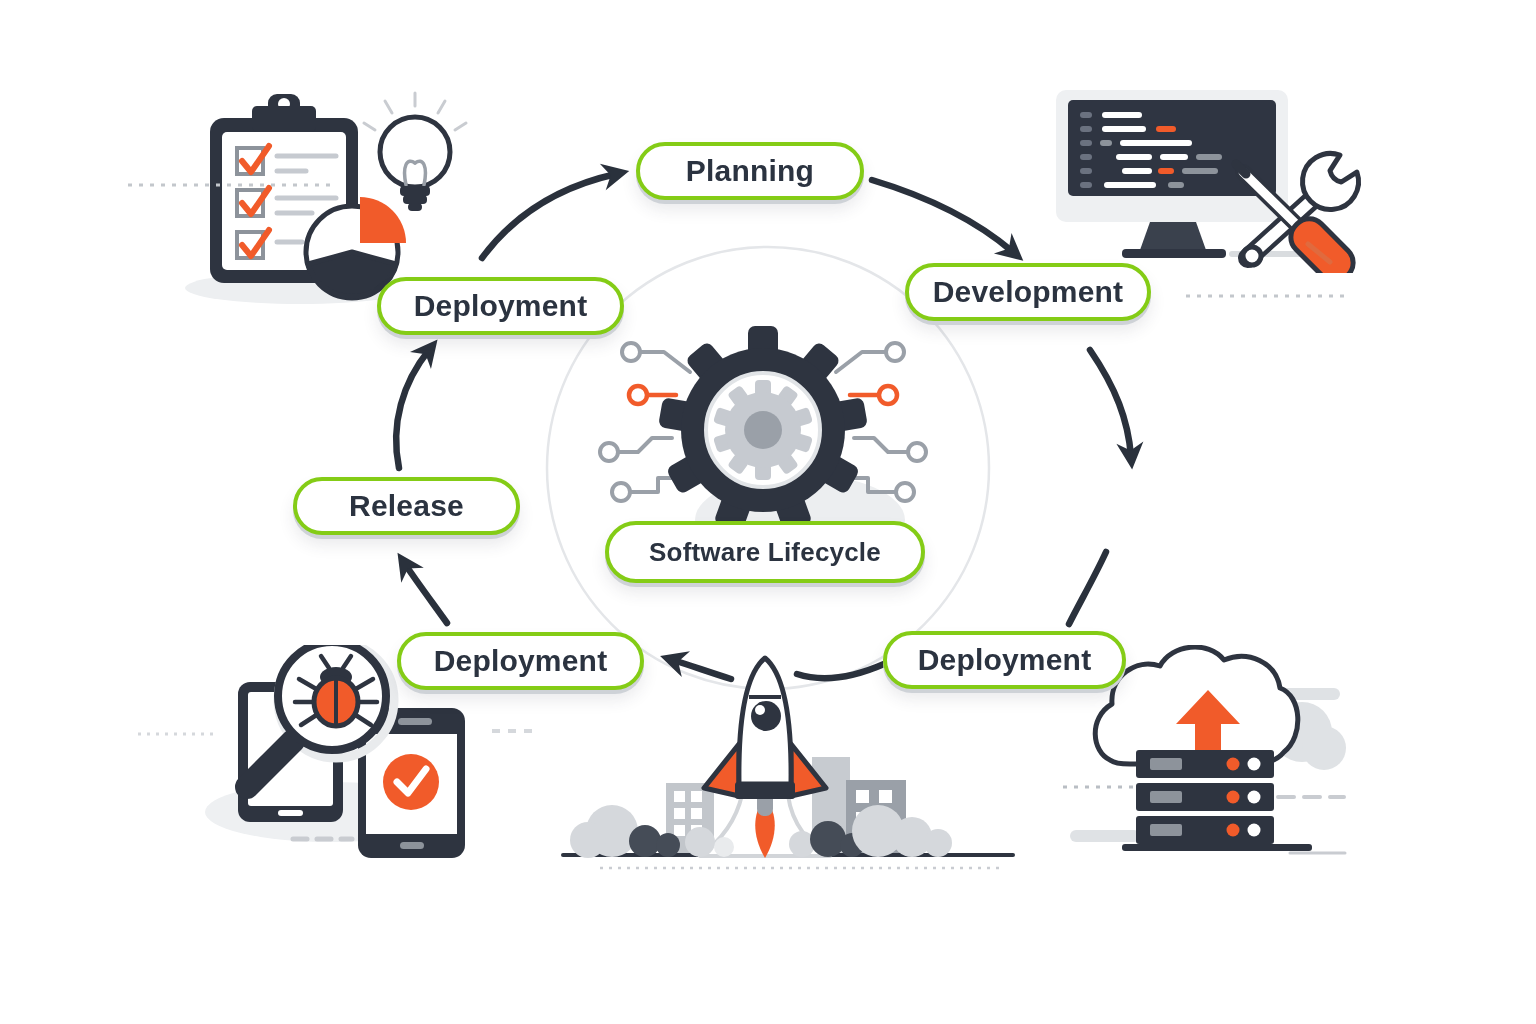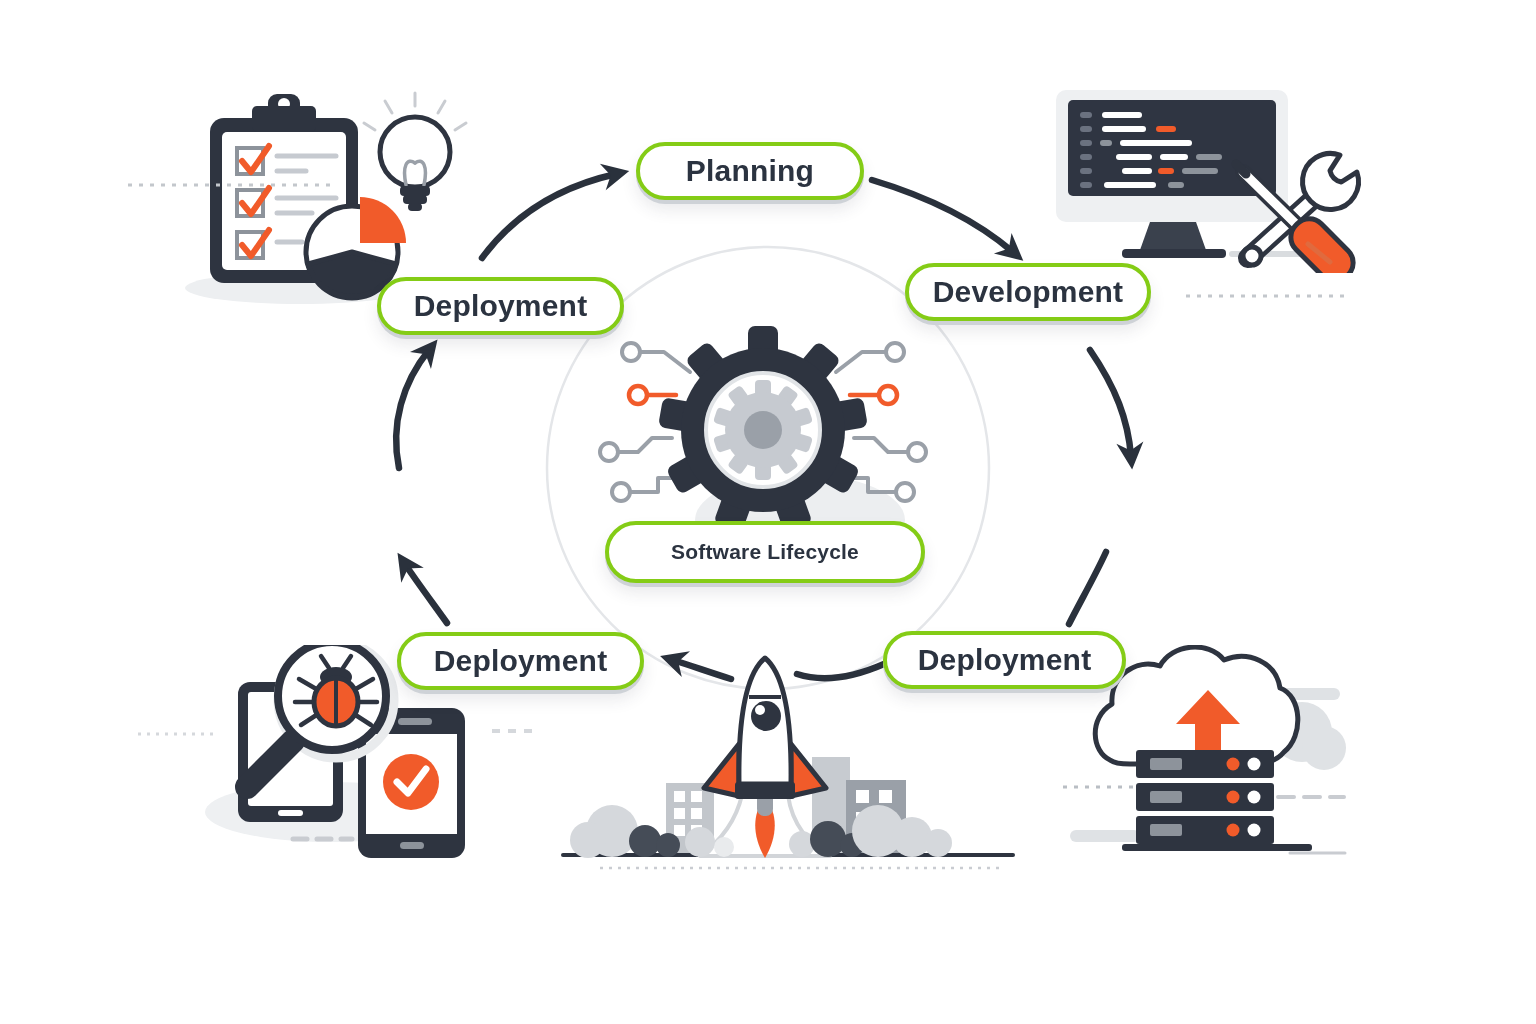--- a/index.html
+++ b/index.html
@@ -15,21 +15,21 @@
     color:#2b3340;font-weight:700;font-size:30px;letter-spacing:0.2px;
     box-sizing:border-box;
   }
   .pill-planning{left:636px;top:142px;width:228px;height:58px;}
   .pill-development{left:905px;top:263px;width:246px;height:58px;}
   .pill-testing{left:1003px;top:478px;width:230px;height:58px;}
   .pill-deployment-right{left:883px;top:631px;width:243px;height:58px;}
   .pill-deployment-left{left:397px;top:632px;width:247px;height:58px;}
   .pill-release{left:293px;top:477px;width:227px;height:58px;}
   .pill-maintenance{left:377px;top:277px;width:247px;height:58px;}
-  .pill-title{left:605px;top:521px;width:320px;height:62px;font-size:21px;border-radius:34px;}
+  .pill-title{left:605px;top:521px;width:320px;height:62px;font-size:26px;border-radius:34px;}
 </style>
 </head>
 <body>
 
 <div class="canvas">
 
   <svg class="layer" style="left:530px;top:235px;" width="480" height="470" viewBox="530 235 480 470">
 
     <circle cx="768" cy="468" r="221" fill="none" stroke="#e4e6e9" stroke-width="2.5"></circle>
 
@@ -371,20 +371,23 @@
   </div>
   <div class="pill pill-development">
     <span>Development</span>
   </div>
   <div class="pill pill-deployment-right">
     <span>Deployment</span>
   </div>
   <div class="pill pill-deployment-left">
     <span>Deployment</span>
   </div>
+  <div class="pill pill-release">
+    <span>Release</span>
+  </div>
   <div class="pill pill-maintenance">
     <span>Deployment</span>
   </div>
   <div class="pill pill-title">
     <span>Software Lifecycle</span>
   </div>
 
 </div>
 
 </body></html>

